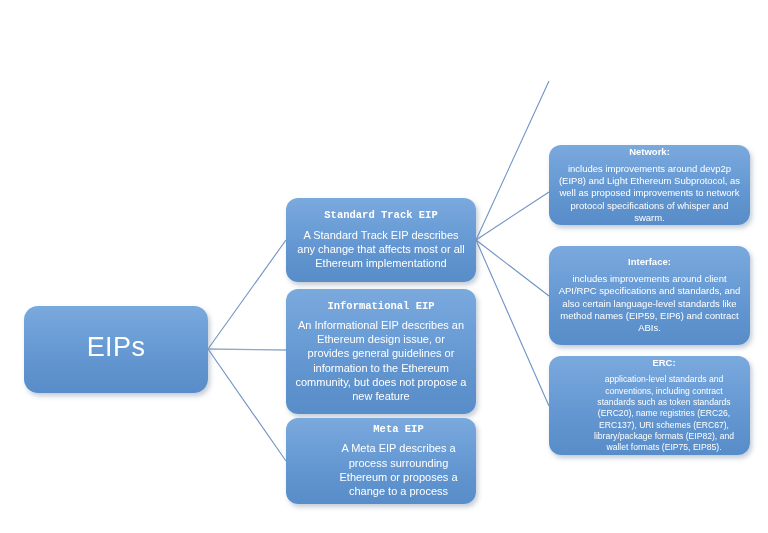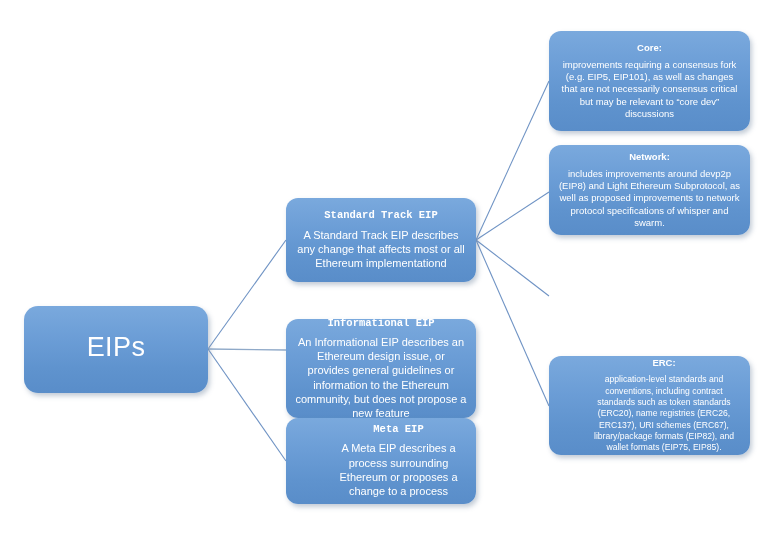--- a/index.html
+++ b/index.html
@@ -67,33 +67,33 @@
 
   
   .node.mid {
     left: 286px;
     width: 190px;
   }
   .node.mid .title { font-size: 10.5px; font-family: Liberation Mono, monospace; }
   .node.mid .desc  { font-size: 11px; }
 
   #node-standard     { top: 198px; height: 84px; }
-  #node-informational{ top: 319px; height: 99px; }
+  #node-informational{ top: 289px; height: 125px; }
   #node-meta         { top: 418px; height: 86px; padding-left: 44px; }
 
   
   .node.right {
     left: 549px;
     width: 201px;
   }
   .node.right .title { font-size: 9.5px; }
   .node.right .desc  { font-size: 9.5px; }
 
   #node-core      { top: 31px;  height: 100px; }
-  #node-network   { top: 145px; height: 90px;  }
+  #node-network   { top: 145px; height: 80px;  }
   #node-interface { top: 246px; height: 99px;  }
   #node-erc       { top: 356px; height: 99px; padding-left: 38px;  }
   #node-erc .title { font-size: 9.5px; }
   #node-erc .desc  { font-size: 8.6px; line-height: 1.32; }
 </style>
 </head>
 <body>
 
 <div id="canvas">
 
@@ -121,29 +121,29 @@
   <div class="node mid" id="node-informational">
     <div class="title">Informational EIP</div>
     <div class="desc">An Informational EIP describes an Ethereum design issue, or provides general guidelines or information to the Ethereum community, but does not propose a new feature</div>
   </div>
 
   <div class="node mid" id="node-meta">
     <div class="title">Meta EIP</div>
     <div class="desc">A Meta EIP describes a process surrounding Ethereum or proposes a change to a process</div>
   </div>
 
-  <div class="node right" id="node-core">
-    <div class="title">Core:</div>
-    <div class="desc">improvements requiring a consensus fork (e.g. EIP5, EIP101), as well as changes that are not necessarily consensus critical but may be relevant to “core dev”  discussions</div>
-  </div>
 
   <div class="node right" id="node-network">
     <div class="title">Network:</div>
     <div class="desc">includes improvements around devp2p (EIP8) and Light Ethereum Subprotocol, as well as proposed improvements to network protocol specifications of whisper and swarm.</div>
   </div>
 
+  <div class="node right" id="node-interface">
+    <div class="title">Interface:</div>
+    <div class="desc">includes improvements around client API/RPC specifications and standards, and also certain language-level standards like method names (EIP59, EIP6) and contract ABIs.</div>
+  </div>
 
   <div class="node right" id="node-erc">
     <div class="title">ERC:</div>
     <div class="desc">application-level standards and conventions, including contract standards such as token standards (ERC20), name registries (ERC26, ERC137), URI schemes (ERC67), library/package formats (EIP82), and wallet formats (EIP75, EIP85).</div>
   </div>
 
 </div>
 
 </body></html>

